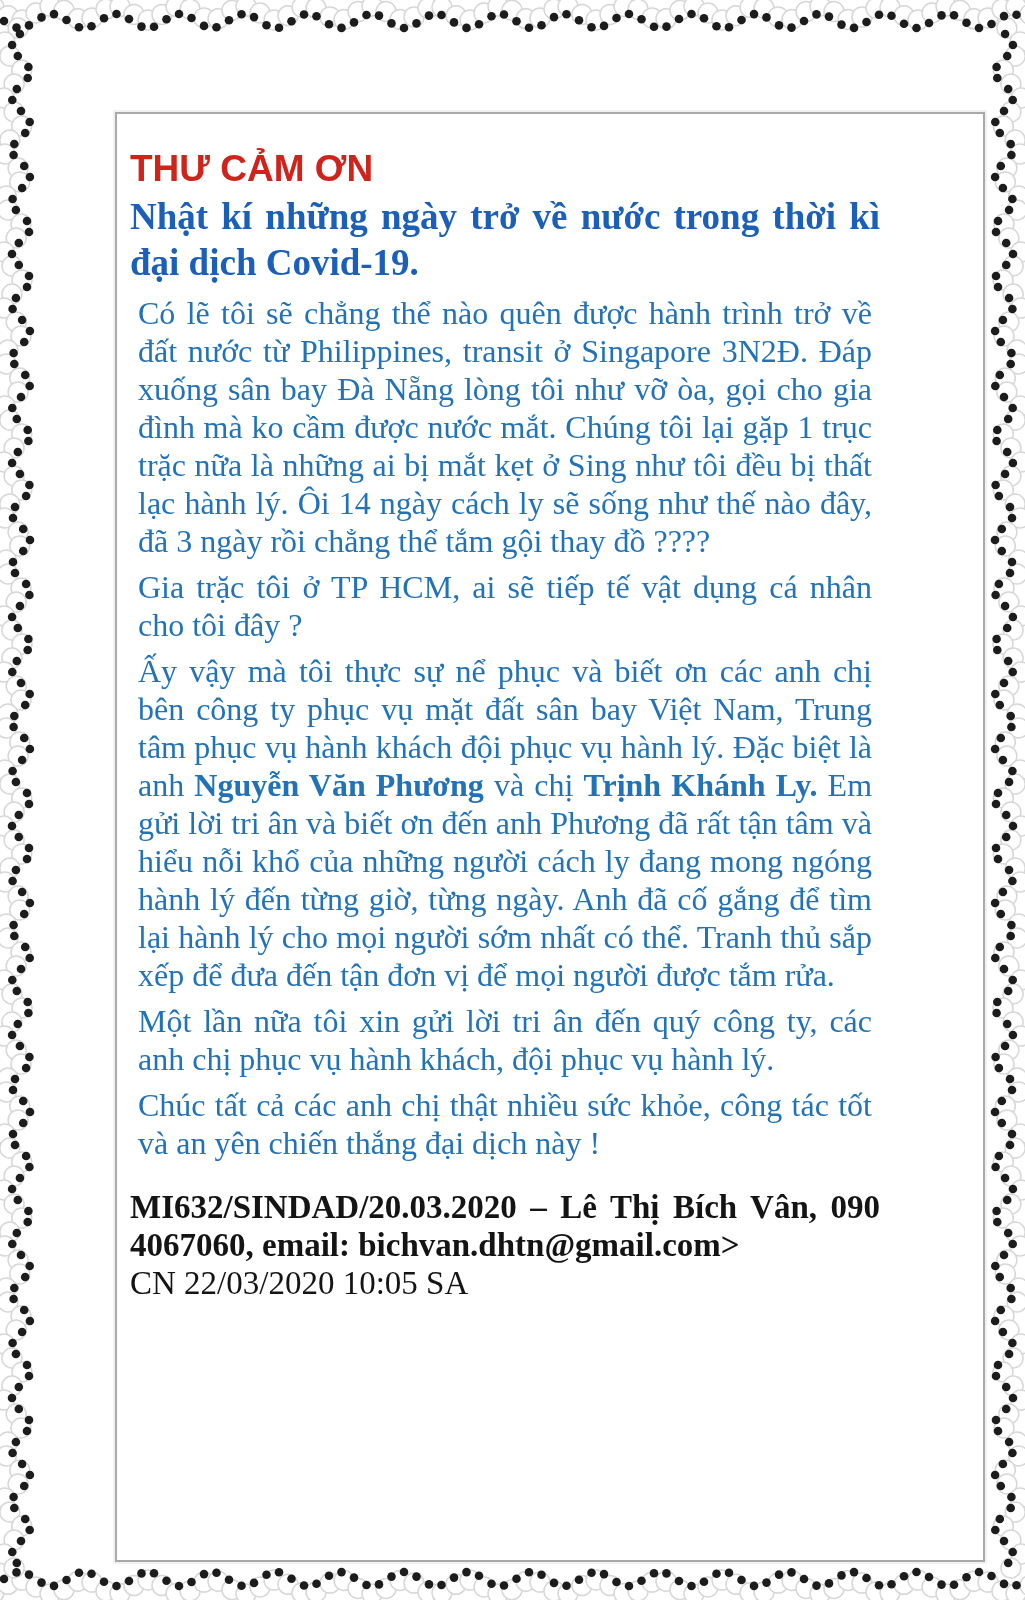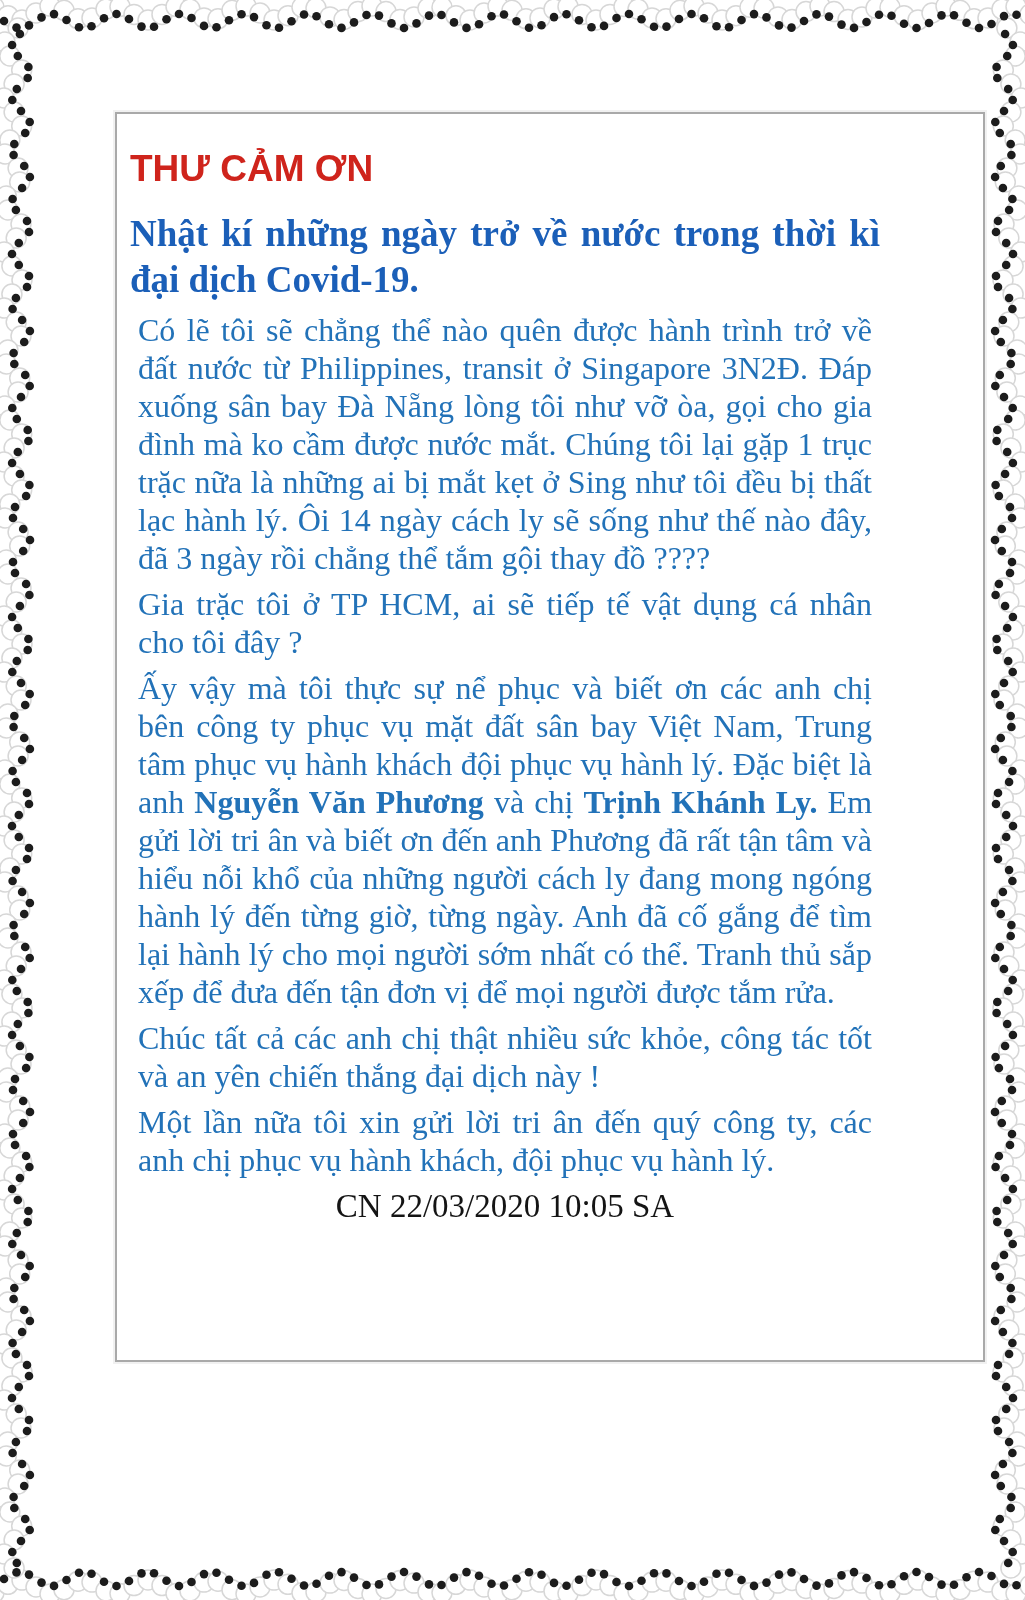--- a/index.html
+++ b/index.html
@@ -7,36 +7,36 @@
   .page{
     position:relative;
     width:1025px;height:1600px;
     background:#fff;
     overflow:hidden;
     font-family:"Liberation Serif","DejaVu Serif",serif;
   }
   #lace{position:absolute;left:0;top:0;width:1025px;height:1600px;}
   .frame{
     position:absolute;left:115px;top:112px;
-    width:870px;height:1250px;
+    width:870px;height:1450px;
     box-sizing:border-box;
     border:2px solid var(--frame-gray,#a9a9a9);
     box-shadow:0 0 0 2px #f1f1f1;
     background:#fff;
     padding:34px 103px 0 13px;
   }
   .title{
     margin:0;
     font-family:"Liberation Sans","DejaVu Sans",sans-serif;
     font-weight:700;
     font-size:37px;line-height:42px;
     color:var(--title-red,#cf241c);
   }
   .subtitle{
-    margin:21px 0 0;
+    margin:4px 0 0;
     font-weight:700;
     font-size:37px;line-height:46px;
     color:var(--subtitle-blue,#1b5fb8);
     text-align:justify;
   }
   p.body{
     margin:8px;
     font-size:32px;line-height:38px;
     color:var(--body-blue,#2272b8);
     text-align:justify;
@@ -49,21 +49,21 @@
     margin:26px 0 0;
     font-size:33px;line-height:38px;
     font-weight:700;
     color:var(--ink-black,#141414);
     text-align:justify;
   }
   p.timestamp{
     margin:0;
     font-size:33px;line-height:38px;
     color:var(--ink-black,#141414);
-    text-align:center;
+    text-align:left;
   }
   b{font-weight:700;}
 </style>
 </head>
 <body>
 
 <div class="page">
 
   <svg id="lace" xmlns="http://www.w3.org/2000/svg" viewBox="0 0 1025 1600">
       <circle cx="-6.0" cy="7.2" r="10" fill="#fff" stroke="#d7d7d7" stroke-width="1.5"></circle>
@@ -890,21 +890,22 @@
 
     <h2 class="subtitle">Nhật kí những ngày trở về nước trong thời kì đại dịch Covid-19.</h2>
 
     <p class="body mt-xs">Có lẽ tôi sẽ chẳng thể nào quên được hành trình trở về đất nước từ Philippines, transit ở Singapore 3N2Đ. Đáp xuống sân bay Đà Nẵng lòng tôi như vỡ òa, gọi cho gia đình mà ko cầm được nước mắt. Chúng tôi lại gặp 1 trục trặc nữa là những ai bị mắt kẹt ở Sing như tôi đều bị thất lạc hành lý. Ôi 14 ngày cách ly sẽ sống như thế nào đây, đã 3 ngày rồi chẳng thể tắm gội thay đồ ????</p>
 
     <p class="body">Gia trặc tôi ở TP HCM, ai sẽ tiếp tế vật dụng cá nhân cho tôi đây ?</p>
 
     <p class="body mt-sm"><span>Ấy vậy mà tôi thực sự nể phục và biết ơn các anh chị bên công ty phục vụ mặt đất sân bay Việt Nam, Trung tâm phục vụ hành khách đội phục vụ hành lý. Đặc biệt là anh </span><b>Nguyễn Văn Phương</b><span> và chị </span><b>Trịnh Khánh Ly.</b><span> Em gửi lời tri ân và biết ơn đến anh Phương đã rất tận tâm và hiểu nỗi khổ của những người cách ly đang mong ngóng hành lý đến từng giờ, từng ngày. Anh đã cố gắng để tìm lại hành lý cho mọi người sớm nhất có thể. Tranh thủ sắp xếp để đưa đến tận đơn vị để mọi người được tắm rửa.</span></p>
 
 
+    <p class="body">Một lần nữa tôi xin gửi lời tri ân đến quý công ty, các anh chị phục vụ hành khách, đội phục vụ hành lý.</p>
+
     <p class="body mt-md">Chúc tất cả các anh chị thật nhiều sức khỏe, công tác tốt và an yên chiến thắng đại dịch này !</p>
 
-    <p class="body">Một lần nữa tôi xin gửi lời tri ân đến quý công ty, các anh chị phục vụ hành khách, đội phục vụ hành lý.</p>
-
+    <p class="signature">MI632/SINDAD/20.03.2020 – Lê Thị Bích Vân, 090 4067060, email: bichvan.dhtn@gmail.com&gt;</p>
 
     <p class="timestamp">CN 22/03/2020 10:05 SA</p>
 
   </div>
 </div>
 
 </body></html>

